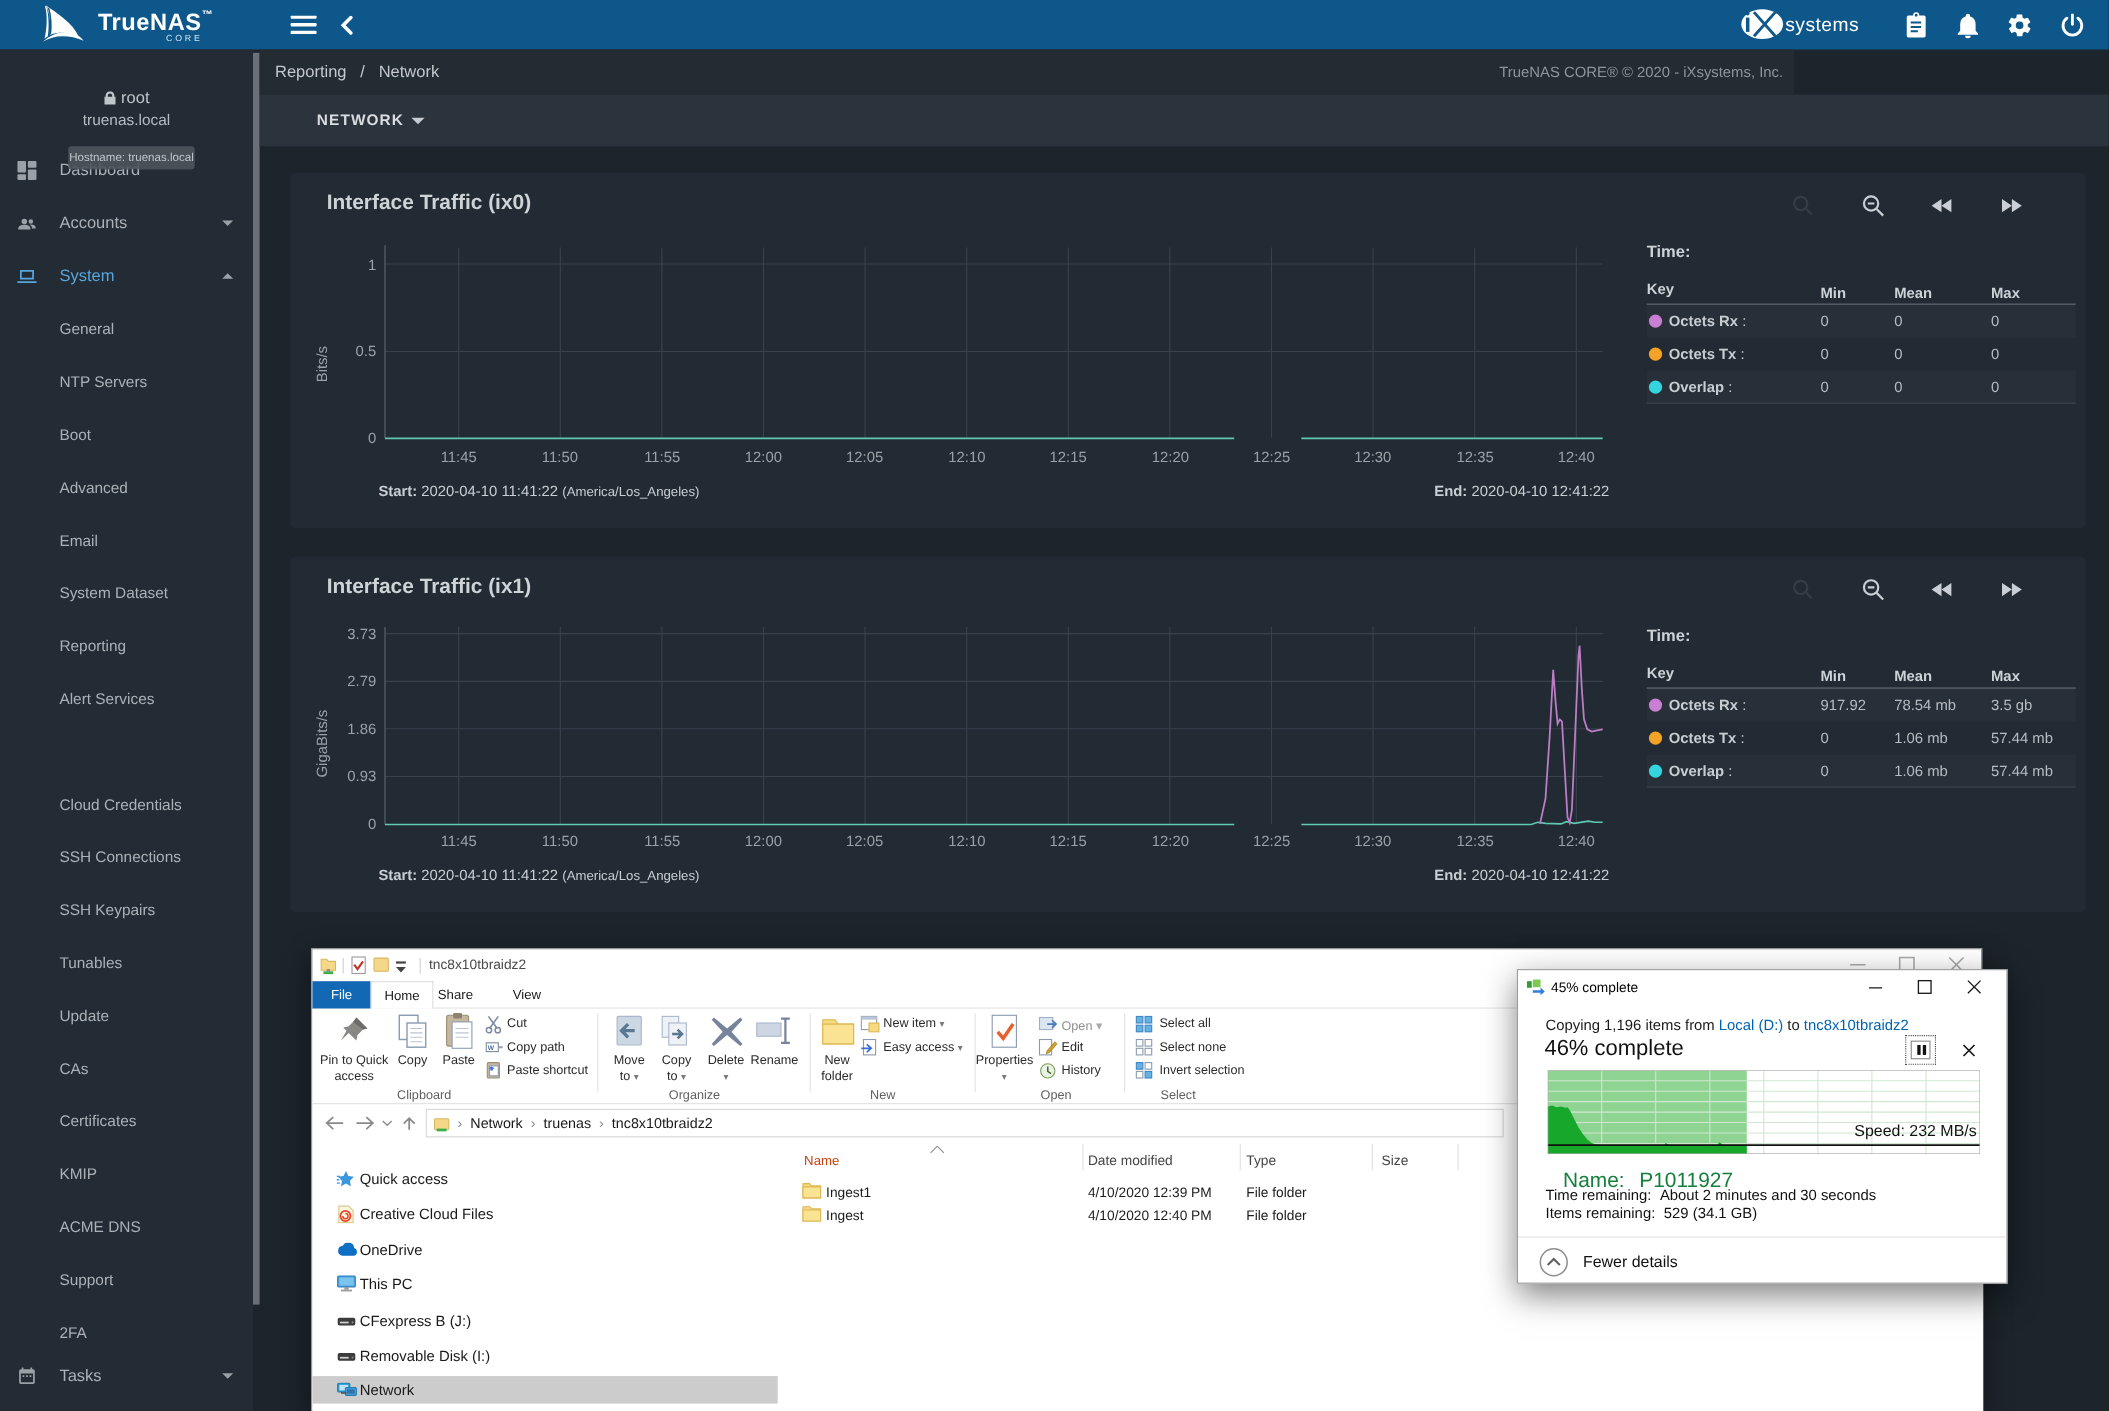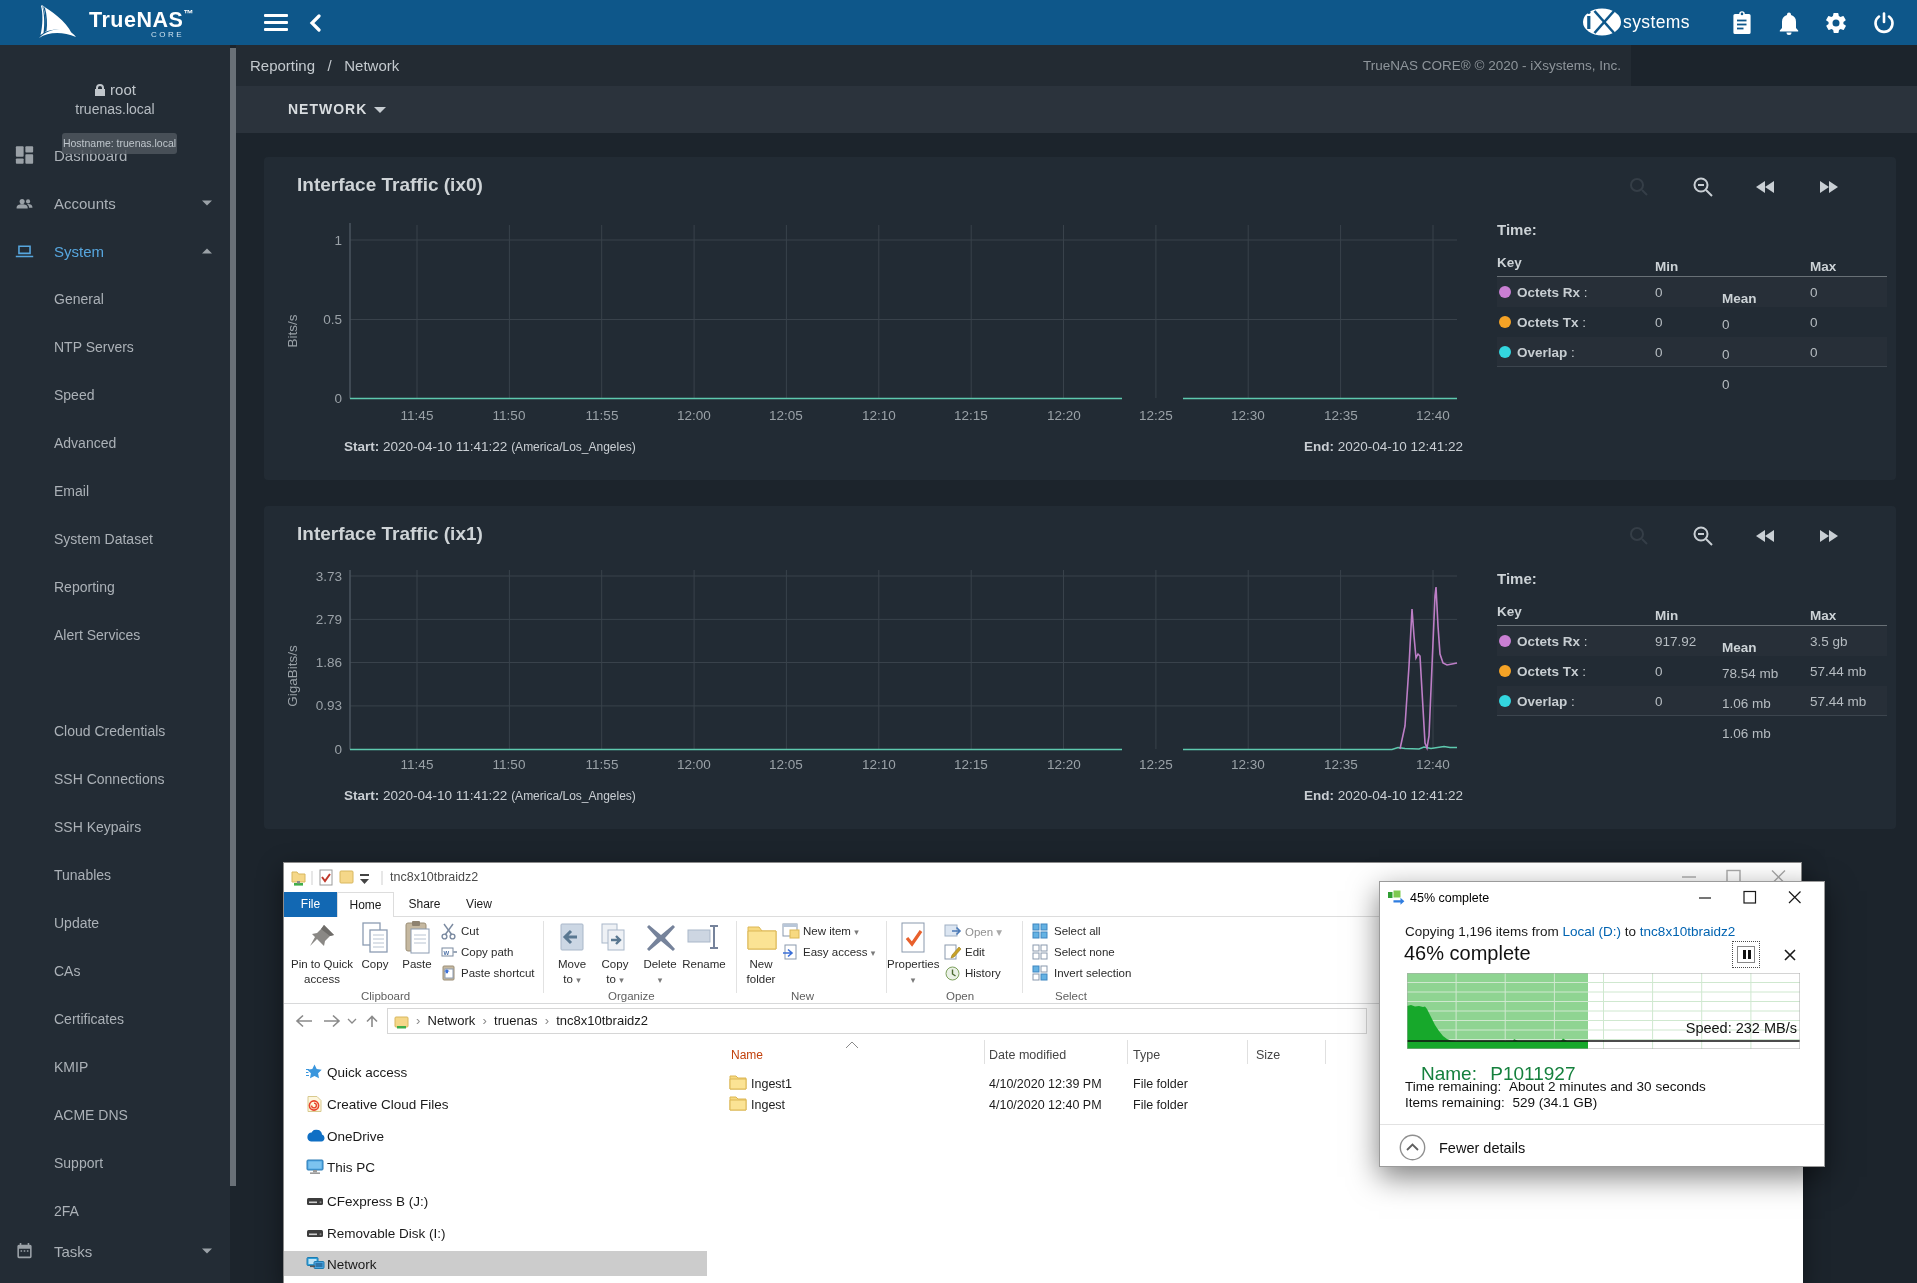--- a/index.html
+++ b/index.html
@@ -28,21 +28,21 @@
 #toolbar  { position:absolute; left:236px; top:86px; width:1681px; height:47px; background:#2b333c; }
 
 .card { position:absolute; left:264px; width:1632px; height:323px; background:#222b34; border-radius:4px; }
 .card h2 { position:absolute; left:33px; top:17px; font-size:19px; color:#ced3d6; font-weight:bold; }
 .leg-time { position:absolute; left:1233px; top:64px; color:#ccd2d6; font-size:15px; font-weight:bold; }
 .leg-table { position:absolute; left:1233px; top:98px; width:390px; font-size:13.5px; color:#c7cdd1;}
 .lrow { position:absolute; left:0; width:390px; height:30px; }
 .lrow .dot { position:absolute; left:2px; top:9px; width:12px; height:12px; border-radius:50%; }
 .lhead { font-weight:bold; color:#ccd2d6; }
 .c-min { position:absolute; left:158px; top:50%; transform:translateY(-50%); }
-.c-mean{ position:absolute; left:225px; top:50%; transform:translateY(-50%);margin-top:32px; }
+.c-mean{ position:absolute; left:225px; top:50%; transform:translateY(-50%); }
 .c-max { position:absolute; left:313px; top:50%; transform:translateY(-50%); }
 .c-key { position:absolute; left:20px; top:50%; transform:translateY(-50%); }
 .vals { color:#b6bcc1; font-weight:normal; }
 
 #explorer { position:absolute; left:283px; top:862px; width:1519px; height:421px; background:#fff; border:1px solid #8b8b8b; box-shadow:0 8px 24px rgba(0,0,0,0.45); color:#1a1a1a; }
 .rdiv { position:absolute; top:4px; width:1px; height:72px; background:#e2e2e2; }
 .rb-big { position:absolute; text-align:center; font-size:11.5px; color:#2b2b2b; line-height:1.3; }
 .rb-sm { position:absolute; font-size:11.5px; color:#2b2b2b; white-space:nowrap; }
 .rb-lbl { position:absolute; top:73px; font-size:11.5px; color:#5f5f5f; }
 .carg { color:#7a7a7a; font-size:9px; }
@@ -157,21 +157,21 @@
     <span class="txt">System</span>
       <span class="car up"></span>
   </div>
   <div class="mi sub" style="top:230px;">
       <span class="txt">General</span>
     </div>
   <div class="mi sub" style="top:278px;">
       <span class="txt">NTP Servers</span>
     </div>
   <div class="mi sub" style="top:326px;">
-      <span class="txt">Speed</span>
+      <span class="txt">Boot</span>
     </div>
   <div class="mi sub" style="top:374px;">
       <span class="txt">Advanced</span>
     </div>
   <div class="mi sub" style="top:422px;">
       <span class="txt">Email</span>
     </div>
   <div class="mi sub" style="top:470px;">
       <span class="txt">System Dataset</span>
     </div>
@@ -457,21 +457,21 @@
     <g stroke="#a9a9a9" stroke-width="1.4" fill="none">
         <line x1="8" y1="8" x2="22" y2="8"></line>
         <rect x="53" y="1.5" width="13" height="13"></rect>
         <path d="M98 1.5 l13 13 M111 1.5 l-13 13"></path>
       </g>
   </svg>
 
   <div class="abs" style="left:0;top:29px;width:1519px;height:25px;background:#fff;border-bottom:1px solid #ddd;">
     <div class="abs" style="left:0;top:0;width:53px;height:25px;background:#1268b3;color:#fff;font-size:12px;text-align:center;line-height:25px;">File</div>
     <div class="abs" style="left:53px;top:0;width:57px;height:25px;background:#fff;border:1px solid #ddd;border-bottom:none;color:#1a1a1a;font-size:12px;text-align:center;line-height:25px;">Home</div>
-    <div class="abs" style="left:114px;top:0;width:53px;height:25px;color:#1a1a1a;font-size:12px;text-align:center;line-height:25px;">Share</div>
+    <div class="abs" style="left:114px;top:0;width:53px;height:25px;color:#1a1a1a;font-size:12px;text-align:left;line-height:25px;">Share</div>
     <div class="abs" style="left:170px;top:0;width:50px;height:25px;color:#1a1a1a;font-size:12px;text-align:center;line-height:25px;">View</div>
   </div>
 
   <div class="abs" id="ribbon" style="left:0;top:54px;width:1519px;height:87px;background:#fff;border-bottom:1px solid #d8d9da;font-size:12px;color:#2b2b2b;">
     <div class="rdiv" style="left:259px;"></div>
       <div class="rdiv" style="left:452px;"></div>
       <div class="rdiv" style="left:602px;"></div>
       <div class="rdiv" style="left:738px;"></div>
 
     <svg class="abs" style="left:22px;top:4px;" width="32" height="32" viewBox="0 0 32 32">

